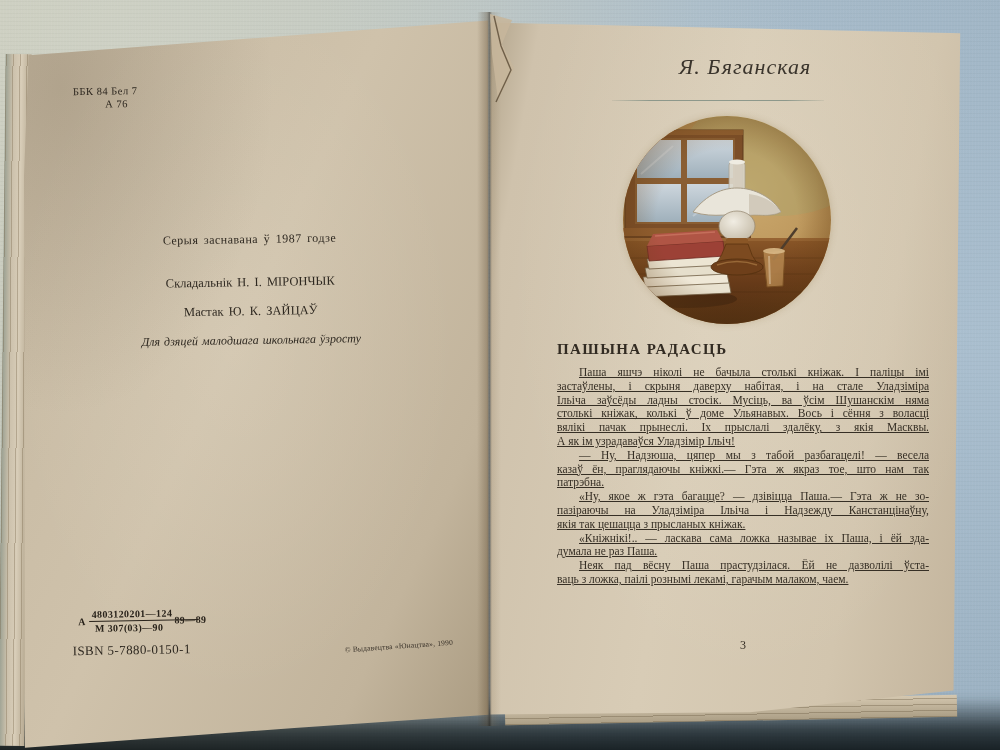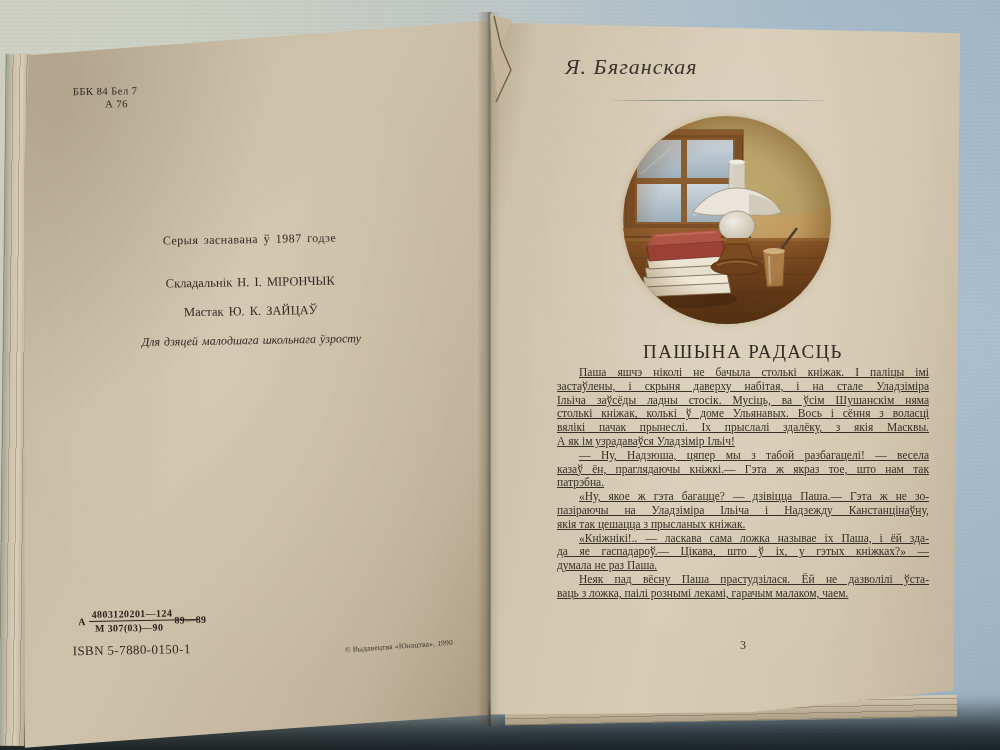--- a/index.html
+++ b/index.html
@@ -51,26 +51,26 @@
   .catalog{left:50px;top:592px;display:flex;align-items:center;font-size:10px;font-weight:bold;letter-spacing:.4px;color:#28221a;}
   .catalog .frac{display:inline-flex;flex-direction:column;margin-left:3px;}
   .catalog .num{border-bottom:1.4px solid #28221a;padding:0 26px 1px 3px;}
   .catalog .den{padding:1px 0 0 6px;}
   .catalog .suffix{margin-left:-24px;}
   .isbn{left:44px;top:626px;font-size:13px;letter-spacing:.4px;}
   .copyright{left:316px;top:630px;font-size:7.5px;letter-spacing:.2px;transform:rotate(-3deg);color:#3a332a;white-space:nowrap;}
   
   .rp-content{position:absolute;inset:0;color:#322b22;}
   .rp-content > div{position:absolute;}
-  .author{top:42px;left:77px;width:372px;font-style:italic;font-size:22px;letter-spacing:1px;color:#3a342c;}
+  .author{top:42px;left:71px;width:372px;text-align:center;font-style:italic;font-size:22px;letter-spacing:1px;color:#3a342c;}
   .author-rule{top:88px;left:124px;width:212px;height:1px;
     background:linear-gradient(to right, rgba(130,140,125,.15), #8d988b 18%, #8d988b 82%, rgba(130,140,125,.15));}
   .illustration{top:104px;left:135px;width:208px;height:208px;border-radius:50%;
     box-shadow:0 0 7px rgba(140,115,70,.3);}
-  .title{top:329px;left:69px;width:372px;text-align:center;font-weight:normal;font-size:19px;letter-spacing:1.4px;}
+  .title{top:329px;left:69px;width:372px;text-align:left;font-weight:bold;font-size:15px;letter-spacing:1.4px;}
   .body-text{top:354px;left:69px;width:372px;font-size:11.5px;line-height:13.8px;color:#362f25;text-decoration:underline;}
   .par .line{text-align:justify;text-align-last:justify;}
   .par .line.last{text-align-last:left;}
   .par .line.first{text-indent:22px;}
   .page-num{top:626px;left:69px;width:372px;text-align:center;font-size:12px;}
 </style>
 </head>
 <body>
 
 <div class="scene">
@@ -203,21 +203,20 @@
             <div class="line">казаў ён, праглядаючы кніжкі.— Гэта ж якраз тое, што нам так</div>
             <div class="line last">патрэбна.</div>
           </div>
           <div class="par">
             <div class="line first">«Ну, якое ж гэта багацце? — дзівіцца Паша.— Гэта ж не зо-</div>
             <div class="line">пазіраючы на Уладзіміра Ільіча і Надзежду Канстанцінаўну,</div>
             <div class="line last">якія так цешацца з прысланых кніжак.</div>
           </div>
           <div class="par">
             <div class="line first">«Кніжнікі!.. — ласкава сама ложка называе іх Паша, і ёй зда-</div>
-            <div class="line">да яе гаспадароў.— Цікава, што ў іх, у гэтых кніжках?» —</div>
             <div class="line last">думала не раз Паша.</div>
           </div>
           <div class="par">
             <div class="line first">Неяк пад вёсну Паша прастудзілася. Ёй не дазволілі ўста-</div>
             <div class="line last">ваць з ложка, паілі рознымі лекамі, гарачым малаком, чаем.</div>
           </div>
         </div>
       <div class="page-num">3</div>
     </div>
   </div>

